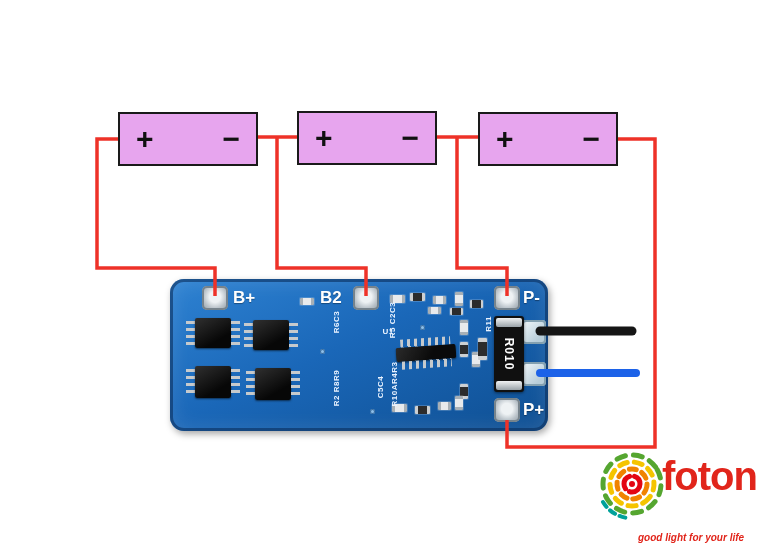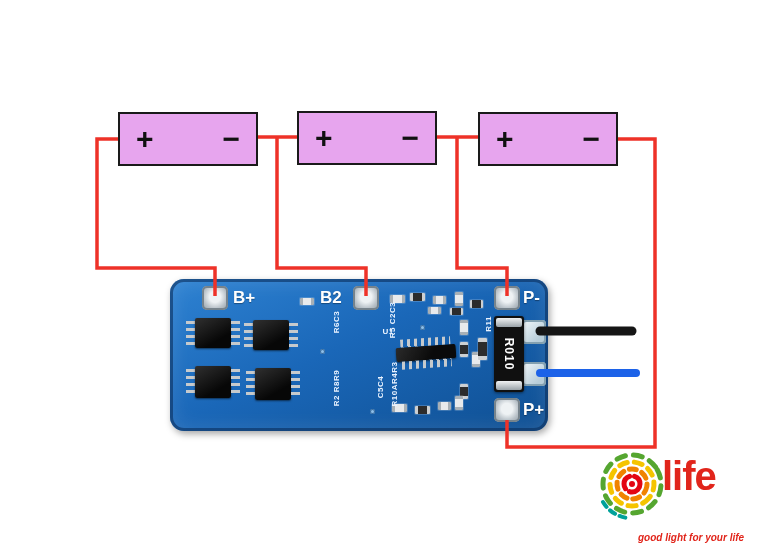--- a/index.html
+++ b/index.html
@@ -184,17 +184,17 @@
     <svg class="logo-icon" width="76" height="76" viewBox="0 0 76 76">
       <g fill="none" stroke-linecap="round">
         <circle cx="40" cy="36" r="29" stroke="#55a630" stroke-width="5" stroke-dasharray="9 8" transform="rotate(-30 40 36)"></circle>
         <circle cx="40" cy="36" r="22" stroke="#f5c400" stroke-width="5" stroke-dasharray="8 7" transform="rotate(40 40 36)"></circle>
         <circle cx="40" cy="36" r="15" stroke="#f08300" stroke-width="5" stroke-dasharray="7 6" transform="rotate(10 40 36)"></circle>
         <circle cx="40" cy="36" r="8" stroke="#e30613" stroke-width="5" stroke-dasharray="15 5"></circle>
         <circle cx="40" cy="36" r="3" fill="#e30613" stroke="none"></circle>
         <path d="M 11 54 A 33 33 0 0 0 36 70" stroke="#00a19a" stroke-width="4" stroke-dasharray="6 5"></path>
       </g>
     </svg>
-    <div class="logo-name">life</div>
+    <div class="logo-name">foton</div>
     <div class="logo-tagline">good light for your life</div>
   </div>
 
 </div>
 
 </body></html>

